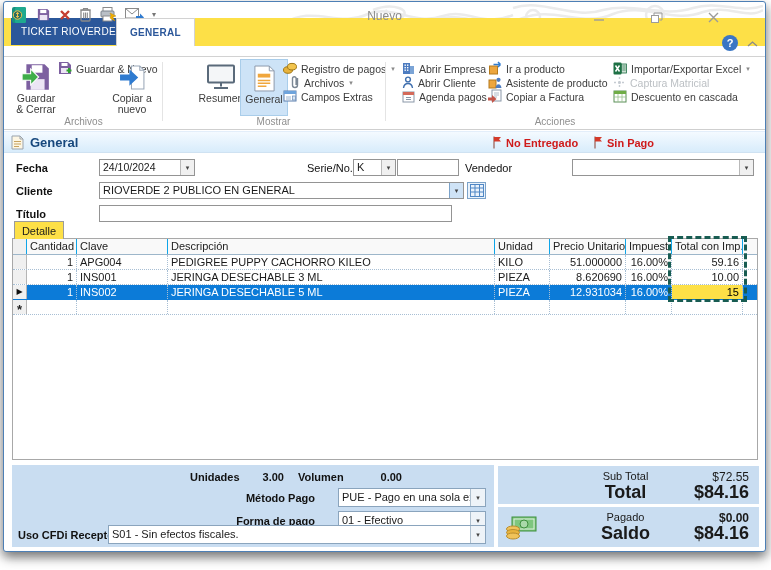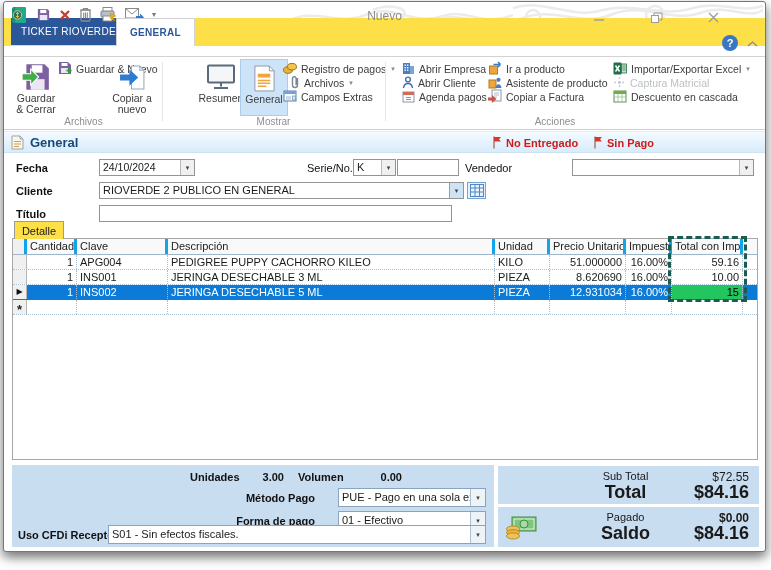--- a/index.html
+++ b/index.html
@@ -72,37 +72,37 @@
   .icon-btn { position:absolute; width:19px; height:17px; border:1px solid #7ba2c9; background:#e9f2fb;
     display:flex; align-items:center; justify-content:center; }
 
   
   .detalle-tab { position:absolute; left:10px; top:219px; width:50px; height:18px; background:#fde047;
     border:1px solid #9b9b9b; border-bottom:none; z-index:2; font-size:11px;
     display:flex; align-items:center; justify-content:center; }
   .tbl { position:absolute; left:8px; top:236px; width:746px; height:222px;
     border:1px solid #a8a8a8; background:#fff; font-size:11px; }
   .thead { display:flex; height:16px; background:#f9f9f9; border-bottom:1px solid #9db6ca; color:#222; }
-  .thead .cell { border-right:3px solid #0ea5e9; }
+  .thead .cell { border-right:1px solid #0ea5e9; }
   .trow { display:flex; height:15px; border-bottom:1px dotted #a8bfd4; }
   .cell { padding:0 3px; white-space:nowrap; overflow:hidden; height:100%; line-height:14px;
     border-right:1px dotted #a8bfd4; }
   .c-sel { width:14px; background:#f0f0f0; border-right:1px solid #b5b5b5; padding:0;
     display:flex; align-items:center; justify-content:center; color:#222; }
   .c-cant { width:50px; text-align:right; }
   .c-clave { width:91px; }
   .c-desc { width:327px; }
   .c-uni { width:55px; }
   .c-pre { width:76px; text-align:right; }
   .c-imp { width:46px; text-align:right; }
   .c-tot { width:71px; text-align:right; }
   .thead .c-cant, .thead .c-pre, .thead .c-imp, .thead .c-tot { text-align:left; }
   .trow.sel { background:#0c7bd8; color:#fff; border-bottom-color:#0c7bd8; }
   .trow.sel .c-sel { background:#f0f0f0; color:#111; }
-  .trow.sel .c-tot { background:#22c55e; color:#000;padding-left:40px; }
+  .trow.sel .c-tot { background:#fde047; color:#000;padding-left:40px; }
   .marker { font-size:8px; }
   .newrow-mark { font-size:13px; font-weight:bold; line-height:6px; padding-top:5px; }
   .dashbox { position:absolute; left:655px; top:-3px; width:79px; height:66px;
     border:3px dashed #185c52; z-index:3; pointer-events:none; }
 
   
   .panel { position:absolute; background:#c9ddf1; }
   .panelL { left:8px; top:463px; width:482px; height:82px; font-size:11px; }
   .panelR1 { left:494px; top:464px; width:261px; height:38px; }
   .panelR2 { left:494px; top:505px; width:261px; height:40px; }

